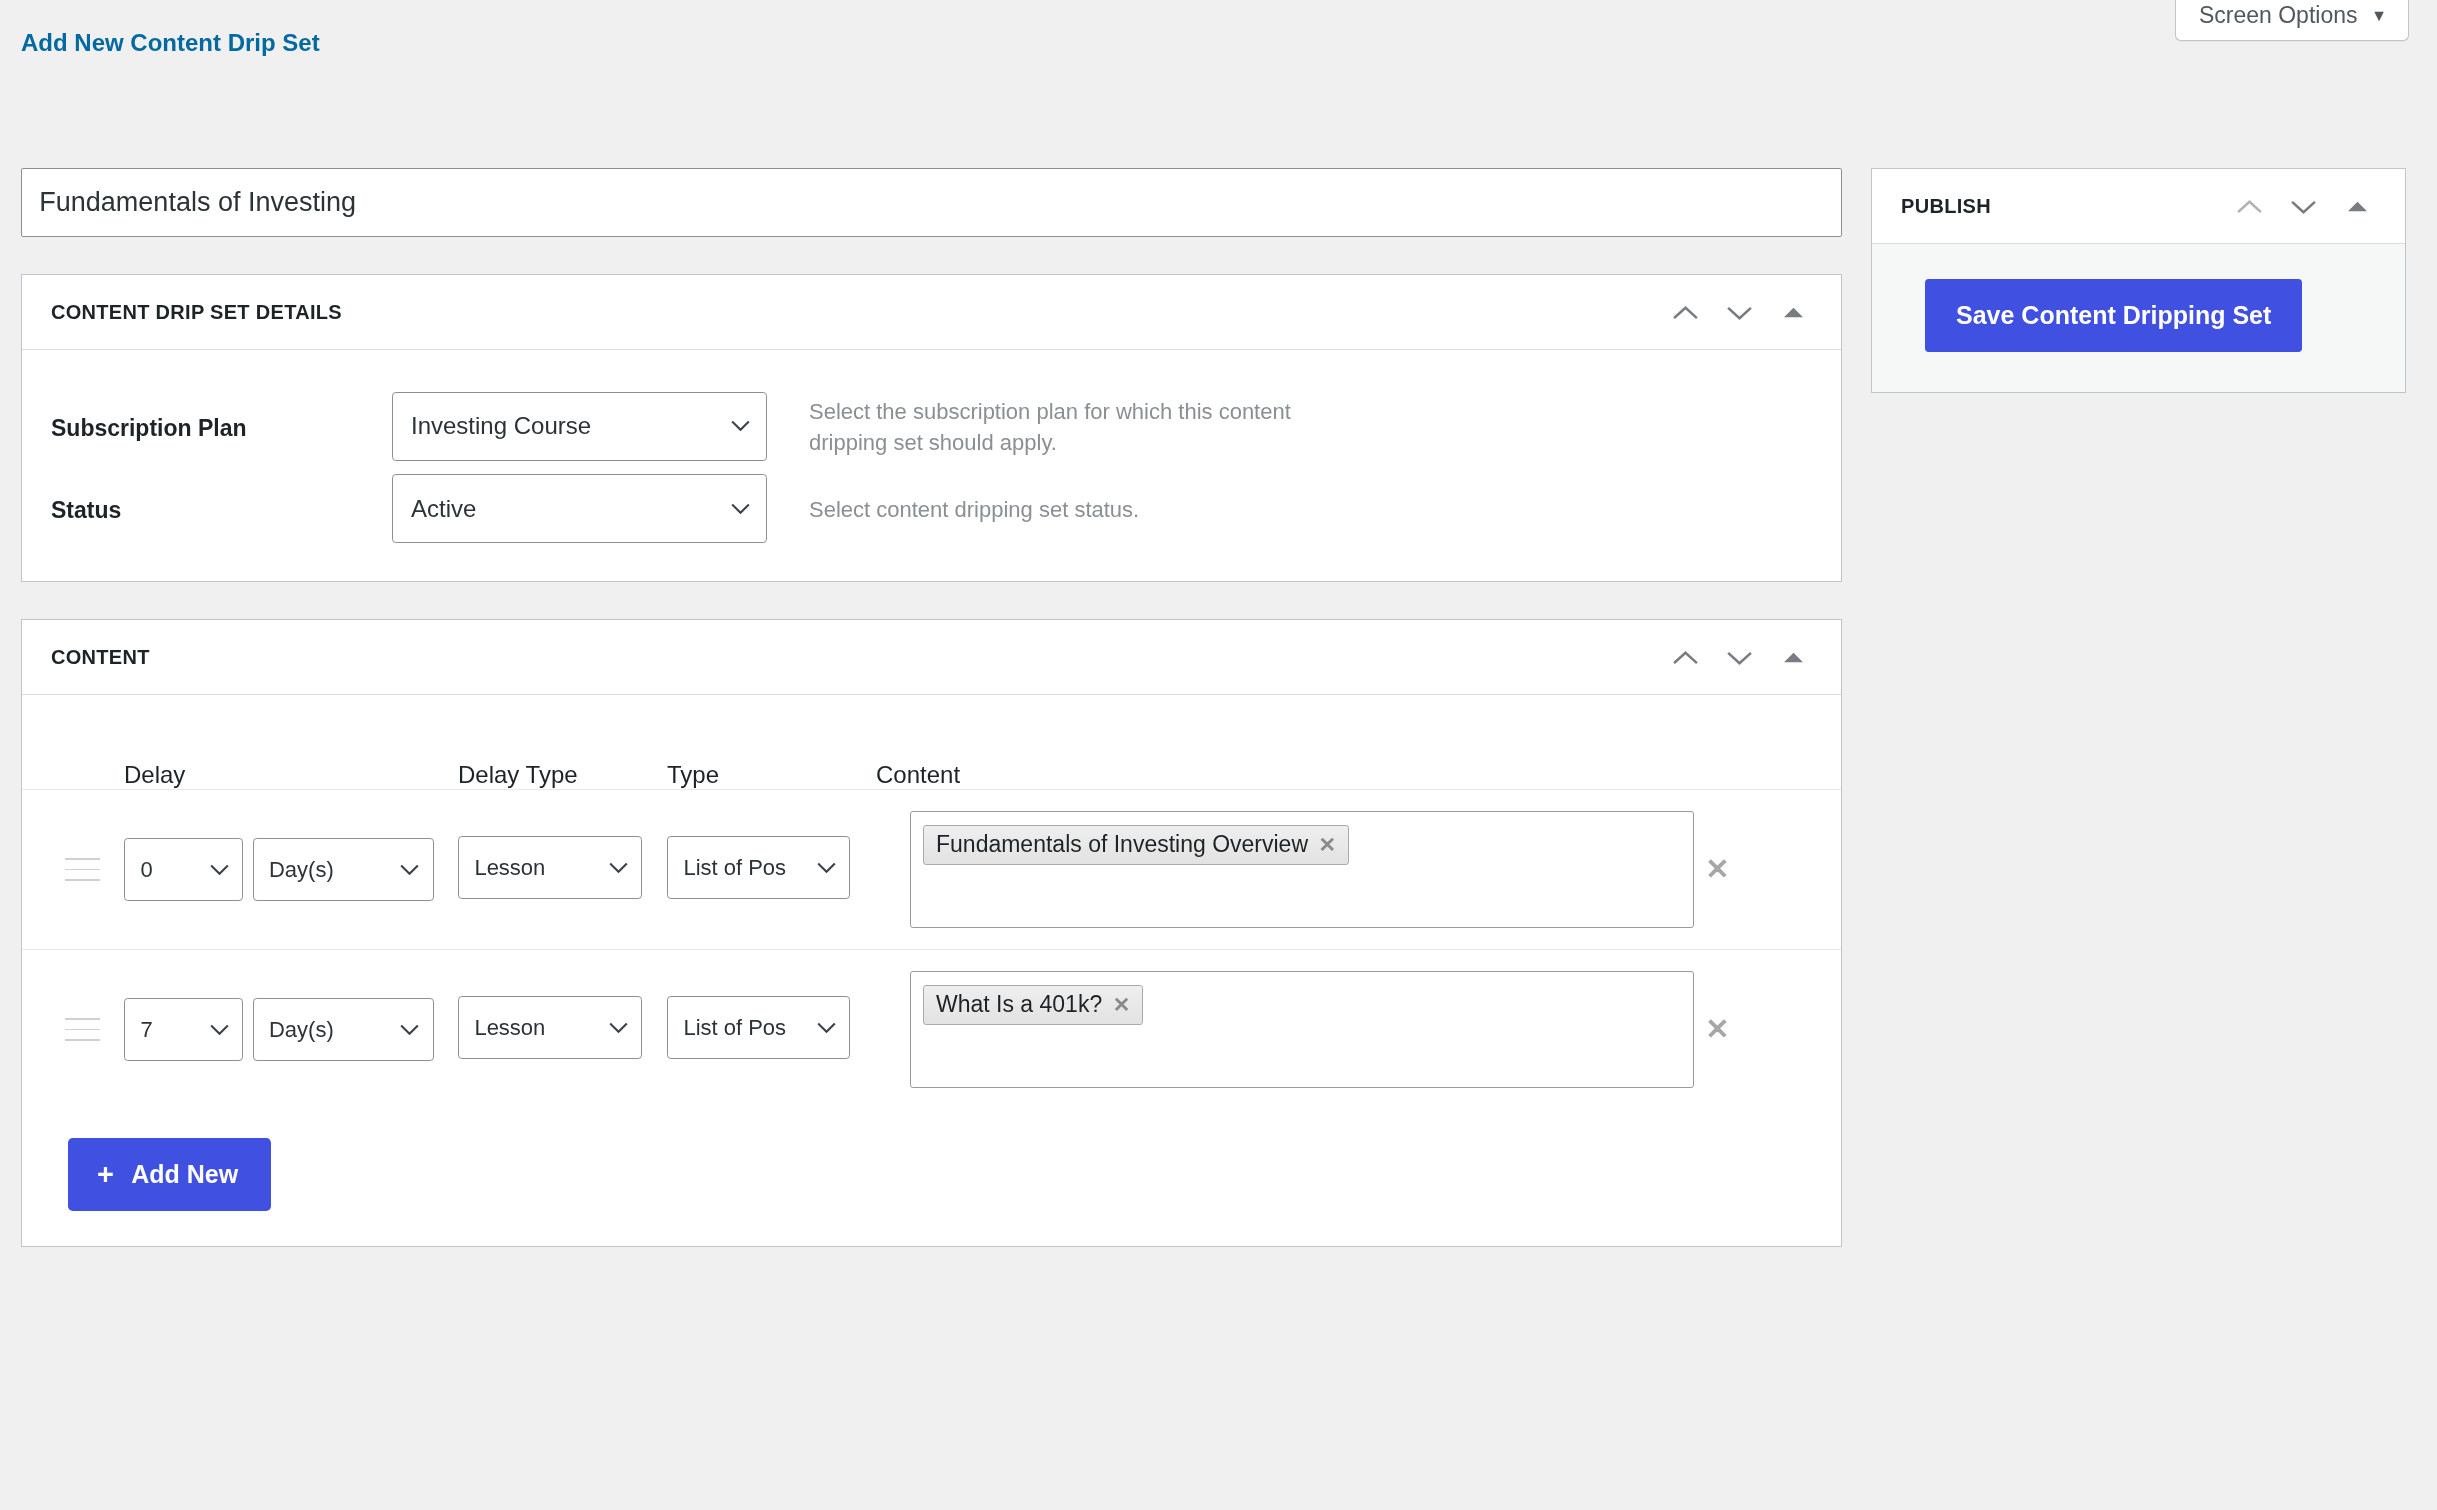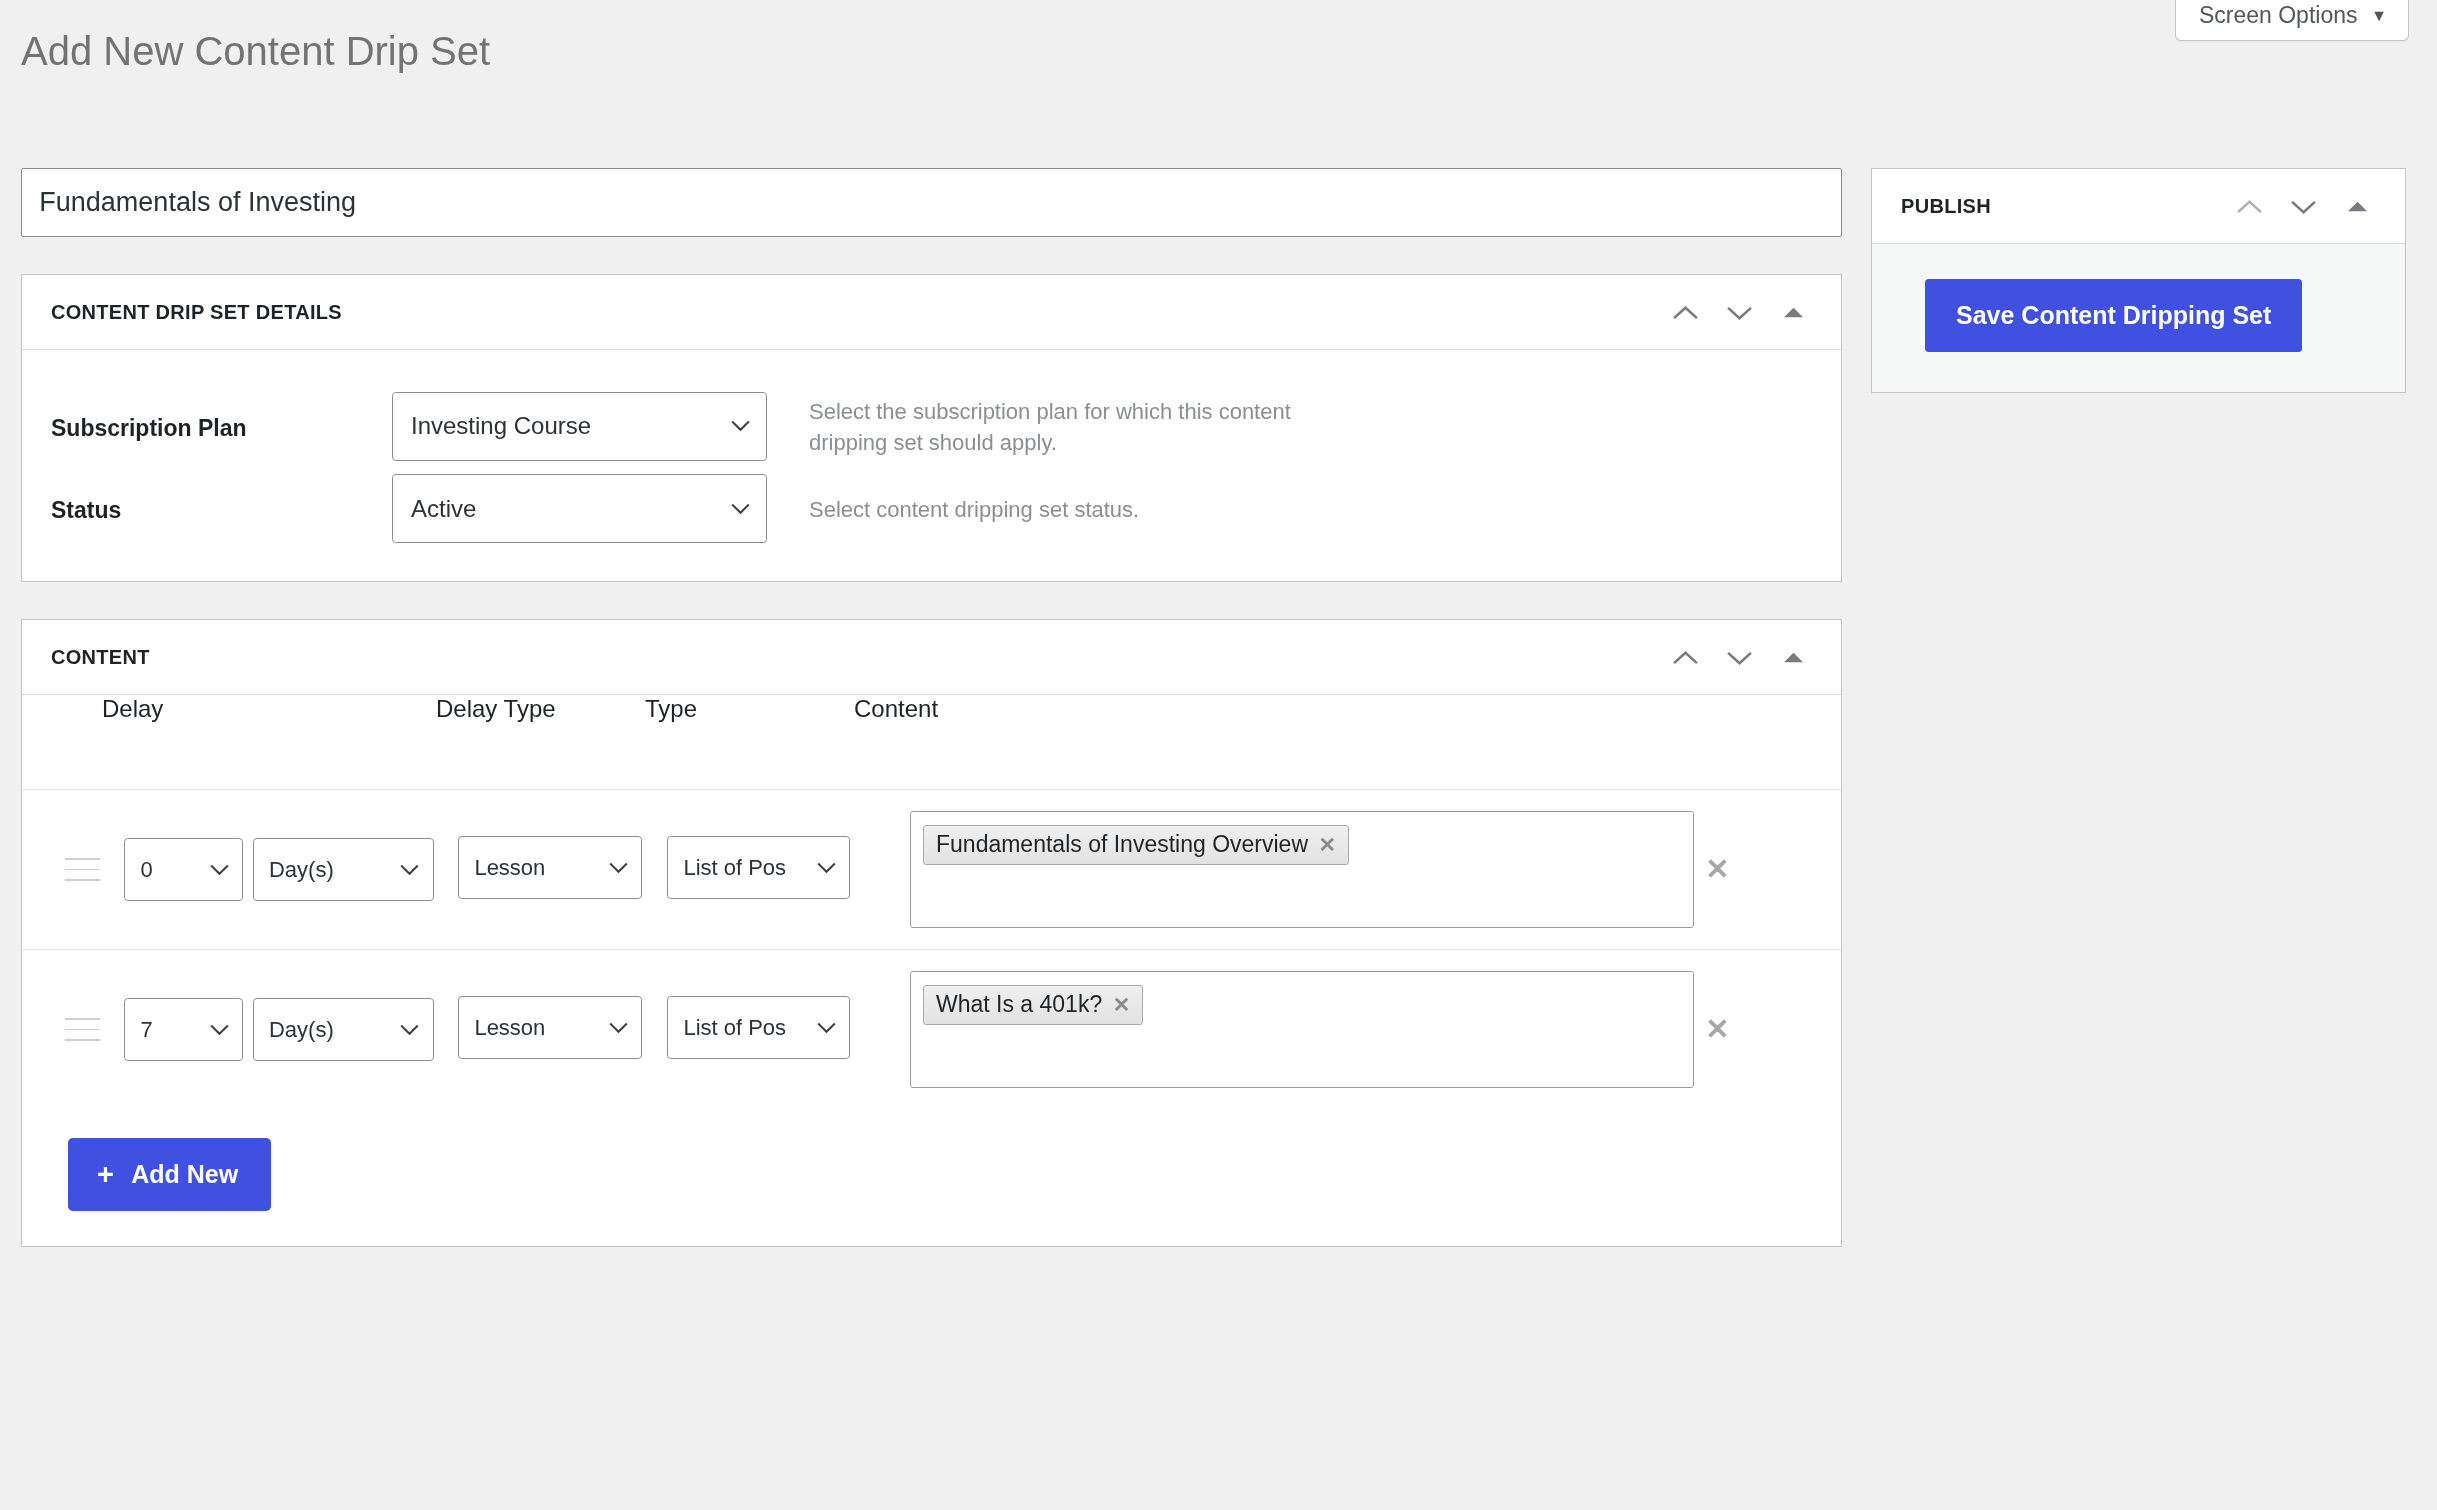--- a/index.html
+++ b/index.html
@@ -39,23 +39,23 @@
     line-height: 1;
   }
   .screen-options-btn .caret {
     font-size: 16.3px;
     color: #50575e;
     line-height: 1;
   }
 
   
   .page-title {
-    font-size: 40px;
-    font-weight: 400;
-    color: #737373;
+    font-size: 24px;
+    font-weight: 700;
+    color: #0369a1;
     padding: 29px 0 0 21px;
     letter-spacing: 0px;
   }
 
   
   .columns {
     position: absolute;
     top: 168px;
     left: 21px;
     right: 21px;
@@ -185,23 +185,23 @@
   .sel-sm .sel-arrow { right: 13.4px; }
   .w-delay { width: 119px; }
   .w-unit  { width: 181px; }
   .w-post  { width: 184px; }
   .w-type  { width: 183px; }
 
   
   .ctable { padding: 0 0 0 0; }
   .ct-head {
     display: flex;
-    align-items: flex-start;
+    align-items: flex-end;
     height: 94px;
-    padding-left: 21px;
+    padding-left: 43px;
   }
   .ct-head .th {
     font-size: 24px;
     color: #1d2327;
     flex: none;
   }
   .th-handle { width: 59px; }
   .th-delay  { width: 334px; }
   .th-post   { width: 209px; }
   .th-type   { width: 209px; }

